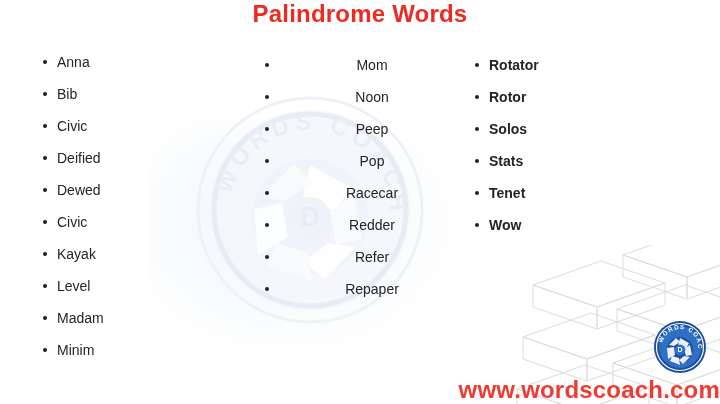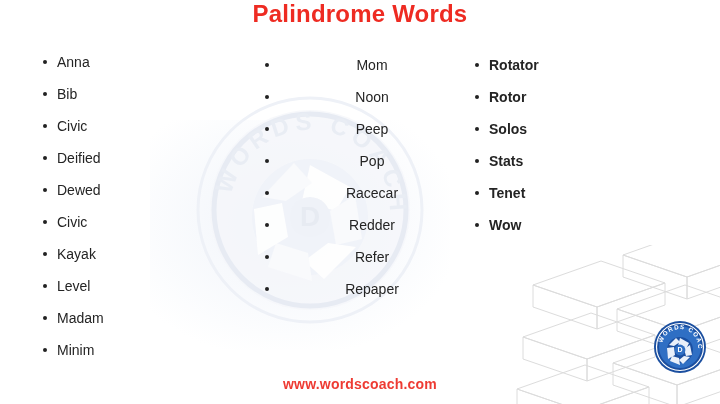--- a/index.html
+++ b/index.html
@@ -85,22 +85,22 @@
     width:4px; height:4px;
     border-radius:50%;
     background:#222222;
   }
 
   
   .footer-url {
     position:absolute;
     left:0; top:376px;
     width:720px;
-    text-align:center;
-    font-size:14px;
+    text-align:right;
+    font-size:24px;
     font-weight:bold;
     letter-spacing:0.2px;
     z-index:3;
   }
 
   
   .logo-badge {
     position:absolute;
     left:653px; top:320px;
     width:54px; height:54px;

